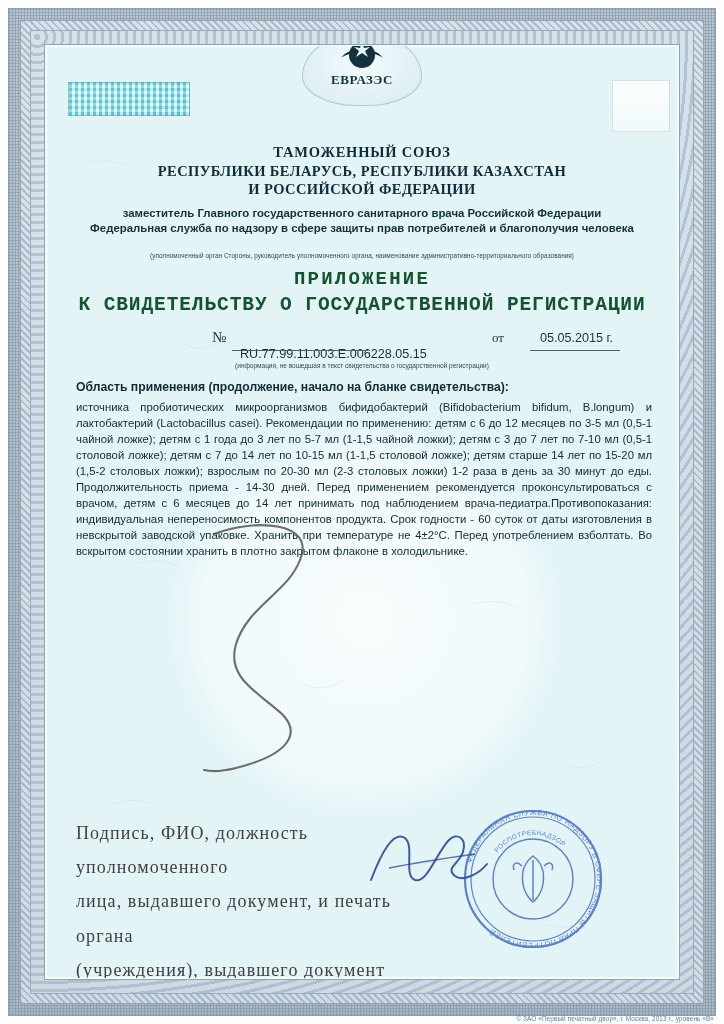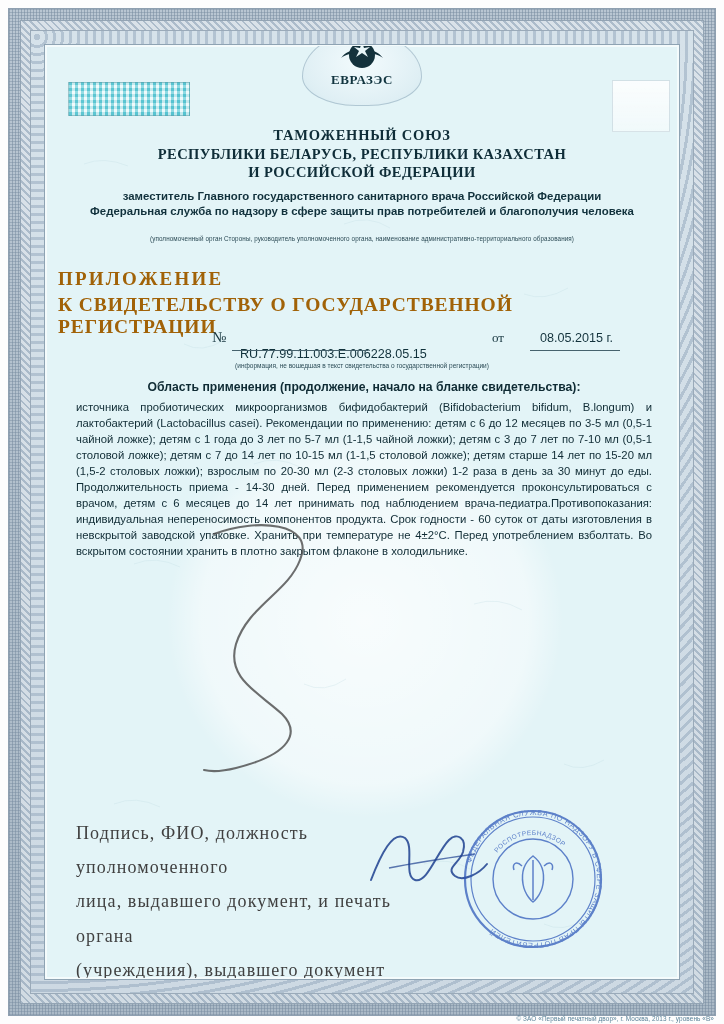--- a/index.html
+++ b/index.html
@@ -155,21 +155,21 @@
     height: 50px;
     background: linear-gradient(180deg, rgba(255,255,255,.85), rgba(255,255,255,.5));
     border: 1px solid rgba(150,175,190,.35);
   }
 
   
   .hdr-block {
     position: absolute;
     left: 26px;
     right: 26px;
-    top: 80px;
+    top: 97px;
     text-align: center;
     color: #0f2d38;
   }
   .hdr-1 {
     font-family: "Liberation Serif", serif;
     font-weight: bold;
     font-size: 14.5px;
     letter-spacing: .8px;
     line-height: 1.28;
   }
@@ -199,23 +199,23 @@
     margin-top: 16px;
     font-size: 6.3px;
     color: #2b4a55;
     letter-spacing: .1px;
   }
 
   .title-block {
     position: absolute;
     left: 12px; right: 12px;
     top: 222px;
-    text-align: left;
-    font-family: Liberation Serif, serif;
-    color: #a16207;
+    text-align: center;
+    font-family: Liberation Mono, monospace;
+    color: #14532d;
   }
   .title-1 {
     font-size: 19px;
     font-weight: bold;
     letter-spacing: 2.2px;
   }
   .title-2 {
     margin-top: 4px;
     font-size: 19.5px;
     font-weight: bold;
@@ -282,21 +282,20 @@
     left: 30px;
     right: 26px;
     top: 334px;
     color: #0f2b34;
   }
   .body-title {
     font-size: 12.2px;
     font-weight: bold;
     line-height: 1.3;
     margin-bottom: 3px;
-    text-align: center;
   }
   .body-text {
     font-size: 11.3px;
     line-height: 1.42;
     text-align: justify;
   }
 
   
   .squiggle {
     position: absolute;
@@ -411,21 +410,21 @@
 
     <div class="title-block">
       <div class="title-1">ПРИЛОЖЕНИЕ</div>
       <div class="title-2">К СВИДЕТЕЛЬСТВУ О ГОСУДАРСТВЕННОЙ РЕГИСТРАЦИИ</div>
     </div>
 
     <div class="numline">
       <span class="nlabel">№</span>
       <span class="nvalue">RU.77.99.11.003.Е.006228.05.15</span>
       <span class="otlabel">от</span>
-      <span class="dvalue">08.05.2015 г.</span>
+      <span class="dvalue">05.05.2015 г.</span>
       <div class="rule rule-num"></div>
       <div class="rule rule-date"></div>
     </div>
 
     <div class="caption-note">(информация, не вошедшая в текст свидетельства о государственной регистрации)</div>
 
     <div class="body-block">
       <div class="body-title">Область применения (продолжение, начало на бланке свидетельства):</div>
       <div class="body-text">источника пробиотических микроорганизмов бифидобактерий (Bifidobacterium bifidum, B.longum) и лактобактерий (Lactobacillus casei). Рекомендации по применению: детям с 6 до 12 месяцев по 3-5 мл (0,5-1 чайной ложке); детям с 1 года до 3 лет по 5-7 мл (1-1,5 чайной ложки); детям с 3 до 7 лет по 7-10 мл (0,5-1 столовой ложке); детям с 7 до 14 лет по 10-15 мл (1-1,5 столовой ложке); детям старше 14 лет по 15-20 мл (1,5-2 столовых ложки); взрослым по 20-30 мл (2-3 столовых ложки) 1-2 раза в день за 30 минут до еды. Продолжительность приема - 14-30 дней. Перед применением рекомендуется проконсультироваться с врачом, детям с 6 месяцев до 14 лет принимать под наблюдением врача-педиатра.Противопоказания: индивидуальная непереносимость компонентов продукта. Срок годности - 60 суток от даты изготовления в невскрытой заводской упаковке. Хранить при температуре не 4±2°С. Перед употреблением взболтать. Во вскрытом состоянии хранить в плотно закрытом флаконе в холодильнике.</div>
     </div>

